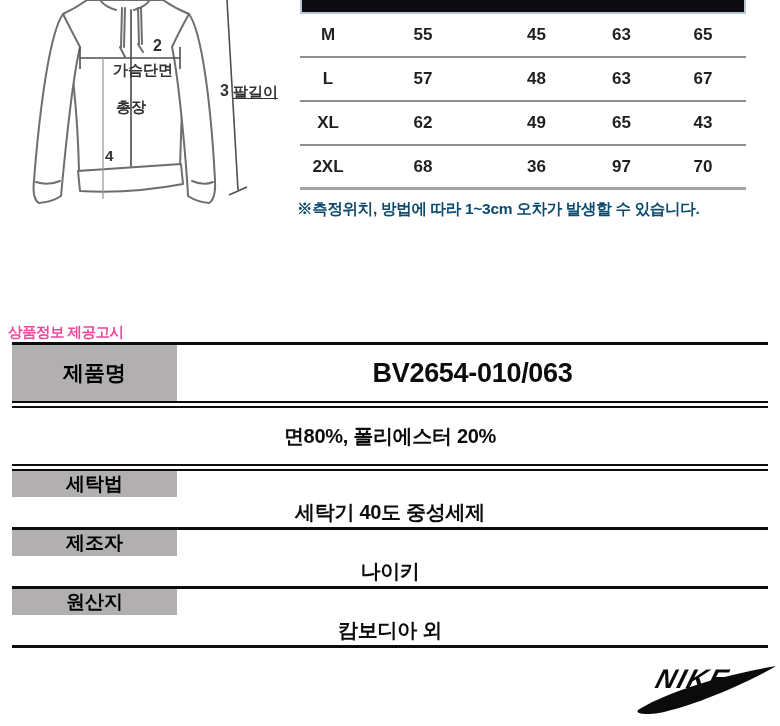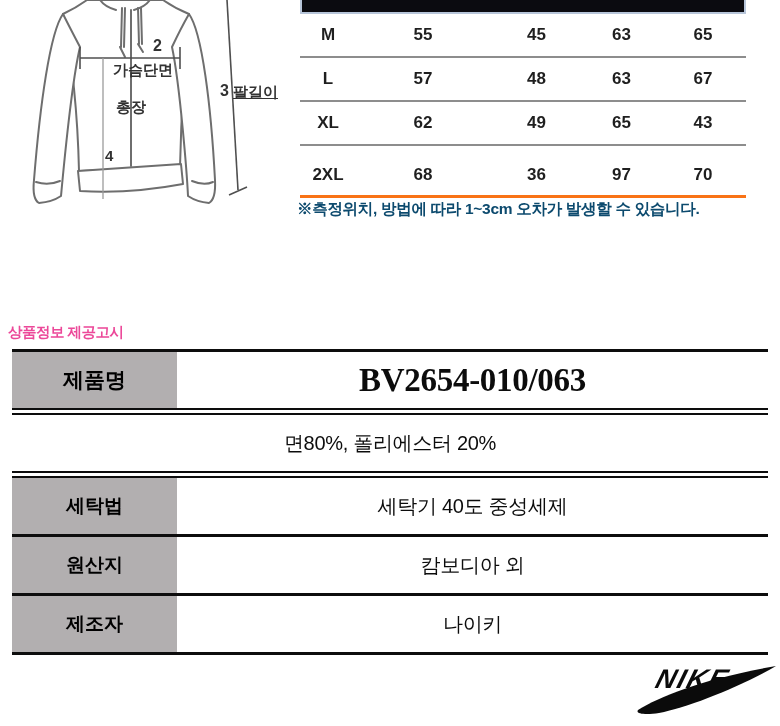--- a/index.html
+++ b/index.html
@@ -25,52 +25,52 @@
   .size-header-bar {
     height:12px; background:#0b0b10;
     border:2px solid #b7c5d9; border-top:none;
   }
   .srow {
     display:grid; grid-template-columns:56px 134px 93px 77px 86px;
     height:44px; box-sizing:border-box; align-items:center;
     border-bottom:2px solid #8d8d8d;
     font-size:17px; font-weight:600; color:#1f1f1f; text-align:center;
   }
-  .srow:last-child { border-bottom:3px solid #f97316;margin-top:8px; }
+  .srow:last-child { border-bottom:3px solid #a3a3a3; }
   .scell { display:block; }
 
   .size-note {
     position:absolute; left:297px; top:199px;
     font-size:15.5px; font-weight:700; color:#0c4a6e; letter-spacing:-0.3px;
     white-space:nowrap;
   }
 
   
   .info-title {
     position:absolute; left:8px; top:323px;
     font-size:14.5px; font-weight:700; color:#ec4899; letter-spacing:-0.5px;
   }
   .info-table {
-    position:absolute; left:12px; top:349px; width:756px;
+    position:absolute; left:12px; top:342px; width:756px;
     border-top:3px solid #0d0d0d;
   }
   .irow { display:flex; height:56px; }
   .irow.sep-double { border-bottom:7px double #0d0d0d; }
-  .irow.sep-single { border-bottom:3px solid #0d0d0d; }
+  .irow.sep-single { border-bottom:3px solid #0d0d0d;flex-direction:column; }
   .ilabel {
     width:165px; background:#b2afb0;
     display:flex; align-items:center; justify-content:center;
     font-size:19px; font-weight:700; color:#000000; white-space:pre;
   }
   .ivalue {
     flex:1; display:flex; align-items:center; justify-content:center;
-    font-size:20px; font-weight:400; color:#0c0c0c; letter-spacing:-0.3px;
+    font-size:20px; font-weight:700; color:#0c0c0c; letter-spacing:-0.3px;
   }
   .irow.first .ilabel { font-size:21px; }
-  .irow.first .ivalue { font-size:33px; font-weight:800; font-family:Liberation Serif, serif; }
+  .irow.first .ivalue { font-size:27px; font-weight:800; font-family:Liberation Sans, sans-serif; }
 
   
   .nike-logo { position:absolute; left:628px; top:661px; width:150px; height:62px; }
 </style>
 </head>
 <body>
 
 <div class="page">
 
   <div class="diagram">
@@ -160,26 +160,26 @@
       <div class="ivalue">BV2654-010/063</div>
     </div>
     <div class="irow sep-double">
       <div class="ivalue">면80%, 폴리에스터 20%</div>
     </div>
     <div class="irow sep-single">
       <div class="ilabel">세탁법</div>
       <div class="ivalue">세탁기 40도 중성세제</div>
     </div>
     <div class="irow sep-single">
+      <div class="ilabel">제조자</div>
+      <div class="ivalue">나이키</div>
+    </div>
+    <div class="irow sep-single">
       <div class="ilabel">원산지</div>
       <div class="ivalue">캄보디아 외</div>
-    </div>
-    <div class="irow sep-single">
-      <div class="ilabel">제조자</div>
-      <div class="ivalue">나이키</div>
     </div>
   </div>
 
   <div class="nike-logo">
     <svg viewBox="0 0 150 62" width="150" height="62">
       <g transform="translate(26,27) skewX(-16)">
         <text x="0" y="0" font-family="Liberation Sans, sans-serif" font-size="27" font-weight="bold" font-style="italic" letter-spacing="2" fill="#0b0b0b">NIKE</text>
       </g>
       <path d="M10 49 C 32 35 78 17 148 5 C 110 27 60 46 31 52 C 18 54 7 53 10 49 Z" fill="#0b0b0b"></path>
     </svg>

